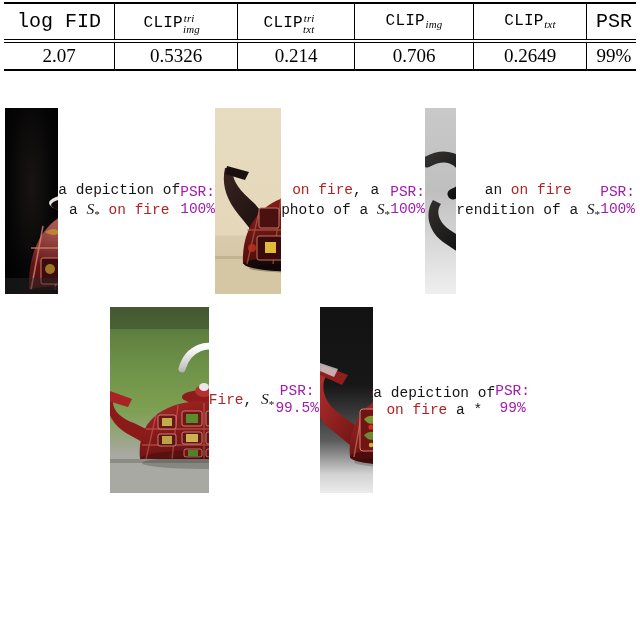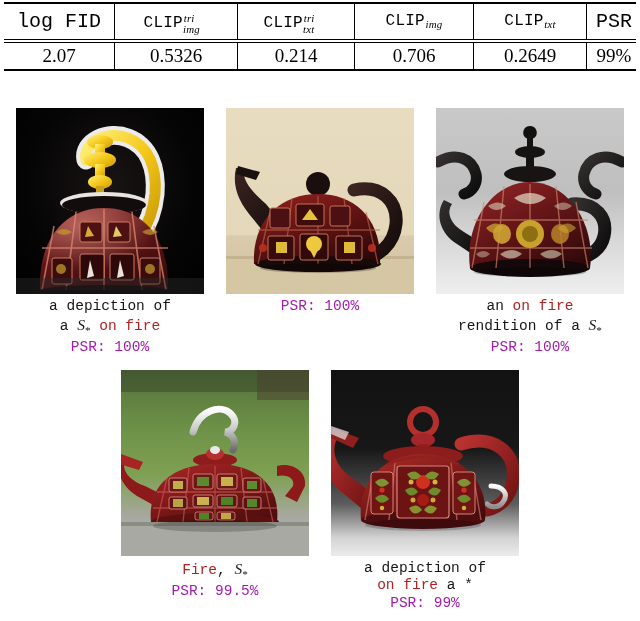--- a/index.html
+++ b/index.html
@@ -107,21 +107,21 @@
   }
   .row {
     display: flex;
     justify-content: center;
     width: 640px;
   }
   .row.row2 { margin-top: 13px; }
   .cell {
     width: 210px;
     display: flex;
-    flex-direction: column;
+    flex-direction: row;
     align-items: center;
   }
   .thumb {
     width: 188px;
     height: 186px;
     position: relative;
     overflow: hidden;
     display: block;
   }
 
@@ -340,20 +340,22 @@
               <rect x="110" y="128" width="26" height="24" rx="2" fill="#3a0b0c" stroke="#c4725a" stroke-width="1"></rect>
               <rect x="118" y="134" width="11" height="11" fill="#e0bb3a"></rect>
               <circle cx="37" cy="140" r="4" fill="#b8301f" opacity="0.9"></circle>
               <circle cx="146" cy="140" r="4" fill="#b8301f" opacity="0.9"></circle>
             </g>
             <ellipse cx="92" cy="160" rx="58" ry="5" fill="#00000044"></ellipse>
           </svg>
         </div>
       </div>
       <div class="caption">
+        <div><span class="hot">on fire</span><span>, a</span></div>
+        <div><span>photo of a </span><span class="sstar">S<sub>*</sub></span></div>
       </div>
       <div class="psr">PSR: 100%</div>
     </div>
 
     <div class="cell">
       <div class="thumb">
         <div class="scene bg-gray">
           <svg width="188" height="186" viewBox="0 0 188 186" style="position:absolute;left:0;top:0">
             <defs>
               <linearGradient id="red3" x1="0.2" y1="0" x2="0.9" y2="1">

